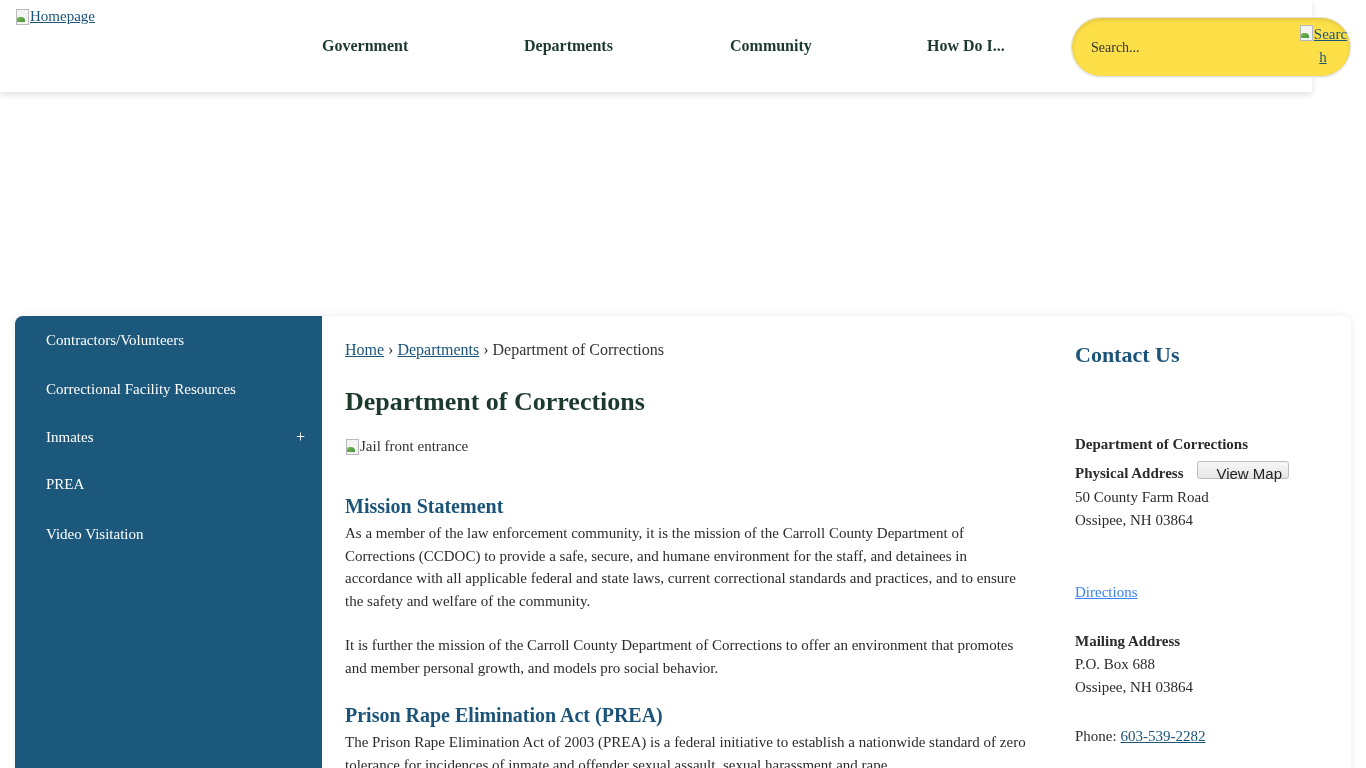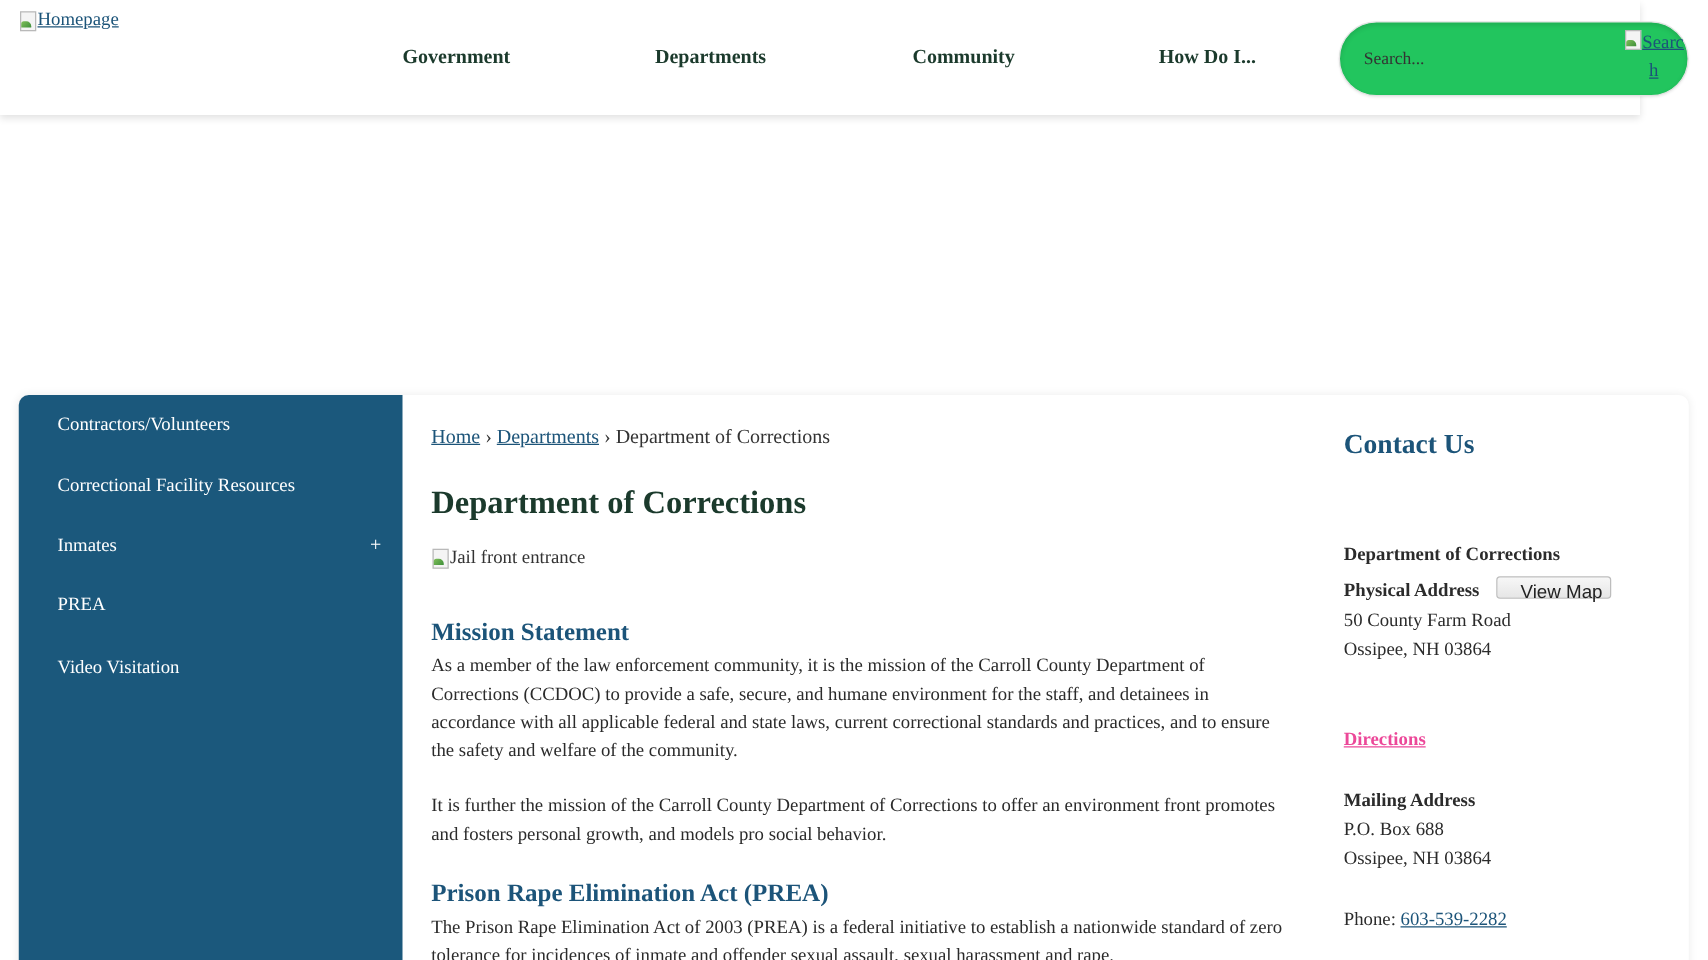--- a/index.html
+++ b/index.html
@@ -32,21 +32,21 @@
       background: linear-gradient(135deg, #7fbf5a 0%, #3f8f3a 100%);
       border-radius: 2px 4px 0 0;
     }
     .nav-item {
       position: absolute; top: 37px;
       font-size: 16px; font-weight: bold; color: #1b3a2c;
       text-decoration: none; white-space: nowrap;
     }
     .search-box {
       position: absolute; left: 1071px; top: 17px; width: 280px; height: 60px;
-      border-radius: 30px; background: #22c55e;
+      border-radius: 30px; background: #fde047;
       box-shadow: inset 0 2px 4px rgba(0,0,0,0.12), 0 1px 2px rgba(0,0,0,0.08);
       border: 1px solid #e2e2e2;
     }
     .search-input {
       position: absolute; left: 19px; top: 19px; width: 200px; height: 22px;
       border: none; background: transparent; outline: none;
       font-family: "Liberation Serif", serif; font-size: 14px; color: #333;
     }
     .search-input::placeholder { color: #333; }
     .search-button {
@@ -151,31 +151,31 @@
 
 <h1 class="page-title">Department of Corrections</h1>
 
 <div class="img-alt">
   <span class="broken-img"></span>
   <span>Jail front entrance</span>
 </div>
 
 <h2 class="section-title" style="top:495px;">Mission Statement</h2>
 <p class="para" style="top:522px;">As a member of the law enforcement community, it is the mission of the Carroll County Department of Corrections (CCDOC) to provide a safe, secure, and humane environment for the staff, and detainees in accordance with all applicable federal and state laws, current correctional standards and practices, and to ensure the safety and welfare of the community.</p>
-<p class="para" style="top:634px;">It is further the mission of the Carroll County Department of Corrections to offer an environment front promotes and fosters personal growth, and models pro social behavior.</p>
+<p class="para" style="top:634px;">It is further the mission of the Carroll County Department of Corrections to offer an environment that promotes and member personal growth, and models pro social behavior.</p>
 
 <h2 class="section-title" style="top:704px;">Prison Rape Elimination Act (PREA)</h2>
 <p class="para" style="top:731px;">The Prison Rape Elimination Act of 2003 (PREA) is a federal initiative to establish a nationwide standard of zero tolerance for incidences of inmate and offender sexual assault, sexual harassment and rape.</p>
 
 <h2 class="contact-title">Contact Us</h2>
 <div class="contact-text bold" style="top:436px;">Department of Corrections</div>
 <div class="contact-text bold" style="top:465px;">Physical Address</div>
 <button class="view-map">View Map</button>
 <div class="contact-text" style="top:489px;">50 County Farm Road</div>
 <div class="contact-text" style="top:512px;">Ossipee, NH 03864</div>
-<a class="contact-text" style="top:584px; color:#ec4899;font-weight:bold;" href="#">Directions</a>
+<a class="contact-text" style="top:584px; color:#3b82f6;" href="#">Directions</a>
 <div class="contact-text bold" style="top:633px;">Mailing Address</div>
 <div class="contact-text" style="top:656px;">P.O. Box 688</div>
 <div class="contact-text" style="top:679px;">Ossipee, NH 03864</div>
 <div class="contact-text" style="top:728px;">
   <span>Phone:</span>
   <a href="#">603-539-2282</a>
 </div>
 
 </body></html>

